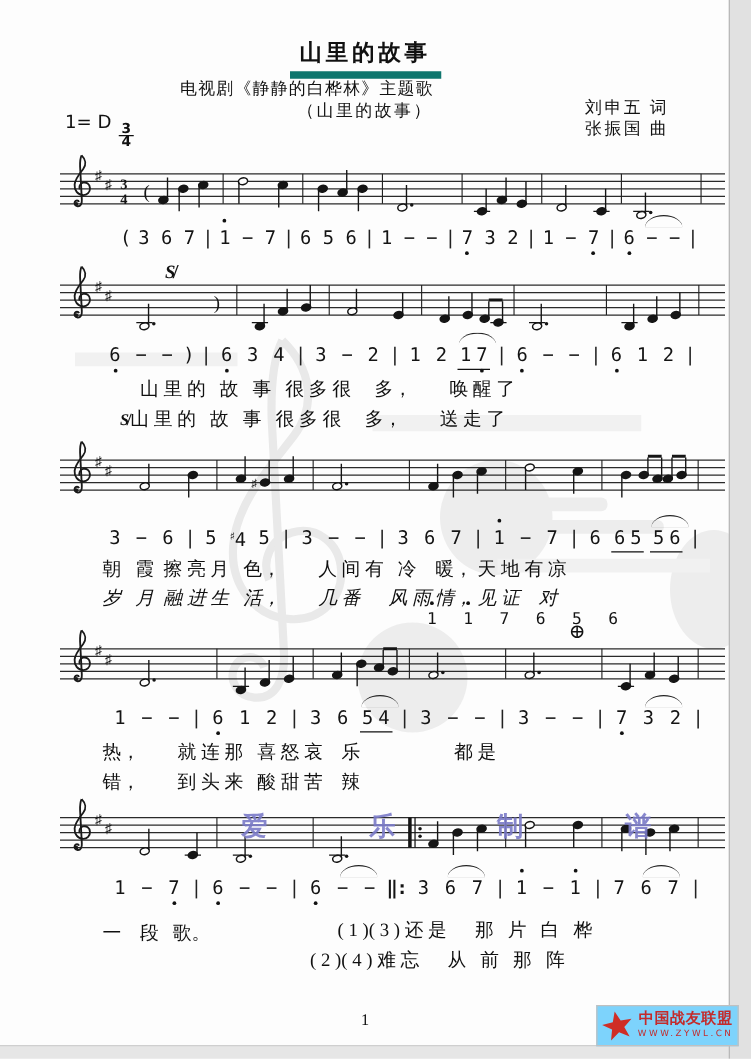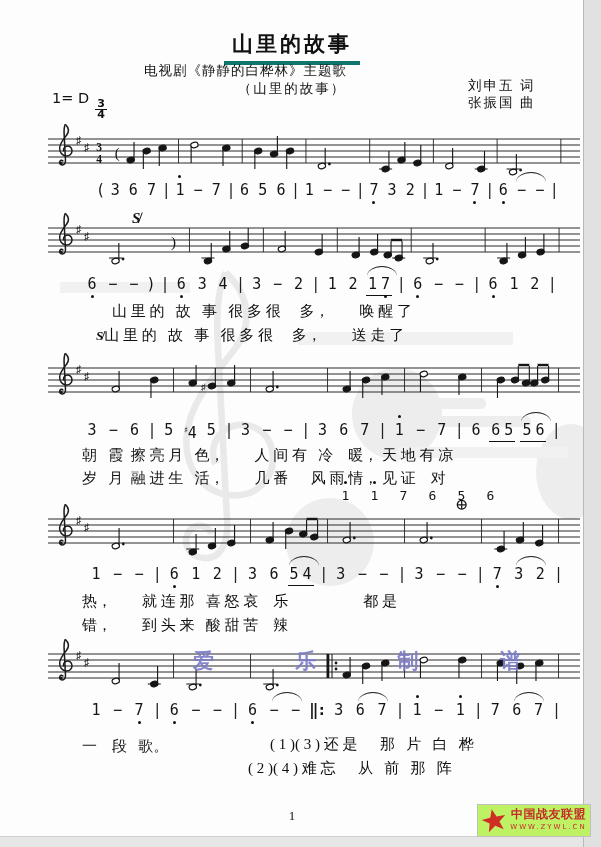--- a/index.html
+++ b/index.html
@@ -11,22 +11,22 @@
   
   #edge-right{position:absolute;left:583px;top:0;width:18px;height:847px;background:#e1e1e1;border-left:1px solid #b9b9b9;z-index:6}
   #edge-bottom{position:absolute;left:0;top:836px;width:601px;height:11px;background:#e6e6e6;border-top:1px solid #cfcfcf;z-index:5}
   
   .wm{position:absolute;z-index:0}
   .wm-blob{border-radius:50%;background:#ededed}
   .wm-bar{border-radius:5px;background:#ededed}
   .band{position:absolute;background:#f1f1f1;z-index:0}
   
   #title-row{position:absolute;top:30px;left:0;width:584px;text-align:center;z-index:2}
-  #title-row .t{display:inline-block;border-bottom:4px solid #0f766e;padding:0 8px 3px;
-    font-family:Liberation Serif, serif;font-weight:bold;font-size:21px;letter-spacing:3px}
+  #title-row .t{display:inline-block;border-bottom:6px solid #0f766e;padding:0 8px 3px;
+    font-family:Liberation Serif, serif;font-weight:bold;font-size:18px;letter-spacing:3px}
   #subtitle{position:absolute;top:62px;left:0;width:491px;text-align:center;font-size:13.5px;letter-spacing:1px;z-index:2}
   #voice{position:absolute;top:80px;left:0;width:584px;text-align:center;font-size:13.5px;letter-spacing:2px;z-index:2}
   #credits{position:absolute;top:77px;left:468px;width:110px;font-size:13.5px;line-height:17px;letter-spacing:2px;z-index:2}
   #keysig{position:absolute;top:90px;left:52px;font-family:"DejaVu Sans","Liberation Sans",sans-serif;font-size:14.5px;z-index:2}
   .frac{display:inline-flex;flex-direction:column;align-items:center;font-size:11px;line-height:10px;vertical-align:-4px;margin-left:6px;font-weight:bold}
   .frac .n{border-bottom:1.2px solid #111;padding:0 2px}
   
   .staff{position:absolute;left:44px;width:540px;height:66px;z-index:2}
   .jprow{position:absolute;height:24px;display:flex;justify-content:space-between;align-items:flex-start;
     font-family:"DejaVu Sans Mono","DejaVu Sans",monospace;font-size:15px;color:#141414;z-index:2}
@@ -49,21 +49,21 @@
   .lyric{position:absolute;font-size:15px;white-space:pre;z-index:2;color:#101010}
   .segno-inline{font-style:italic;font-weight:bold;font-size:13px;margin-right:1px}
   .mark{position:absolute;z-index:3;color:#111}
   .mark.segno{font-style:italic;font-weight:bold;font-size:15px}
   .mark.coda{font-size:16px}
   #maker{position:absolute;left:193px;top:647px;z-index:4;opacity:.9;
     font-family:"DejaVu Sans","Liberation Sans",sans-serif;font-weight:bold;font-size:21px;
     letter-spacing:37px;white-space:pre}
   
   #pageno{position:absolute;top:808px;left:0;width:584px;text-align:center;font-size:13px;z-index:2}
-  #logo{position:absolute;left:477px;top:804px;width:112px;height:31px;background:#bef264;
+  #logo{position:absolute;left:477px;top:804px;width:112px;height:31px;background:#7dd3fc;
     border:1px solid #c0c0c0;display:flex;align-items:center;z-index:7}
   #logo-text{display:flex;flex-direction:column;align-items:center;flex:1;line-height:13px}
   #logo-name{font-family:"DejaVu Sans","Liberation Sans",sans-serif;font-weight:bold;font-size:12px;letter-spacing:.5px}
   #logo-url{font-family:"DejaVu Sans","Liberation Sans",sans-serif;font-weight:normal;font-size:7px;letter-spacing:2px}
 </style>
 </head>
 <body>
 
 <svg class="wm" style="left:92px;top:256px" width="265" height="340" viewBox="0 0 26 52">
   <g fill="none" stroke="#e9e9e9" stroke-width="1">
@@ -369,21 +369,21 @@
     </div>
     <div class="jprow jp-small" style="left: 332px; top: 486px; width: 172px;">
       <span class="jp-note">1<span class="jp-dot hi"></span></span>
       <span class="jp-note">1<span class="jp-dot hi"></span></span>
       <span class="jp-note">7</span>
       <span class="jp-note">6</span>
       <span class="jp-note">5</span>
       <span class="jp-note">6</span>
     </div>
     <span class="lyric" style="left: 82px; top: 446px;">朝   霞  擦 亮 月   色，        人 间 有   冷    暖， 天 地 有 凉</span>
-    <span class="lyric" style="left: 82px; top: 469px;">岁   月  融 进 生   活，        几 番      风 雨 情， 见 证    对</span>
+    <span class="lyric" style="left: 82px; top: 469px; font-style: italic;">岁   月  融 进 生   活，        几 番      风 雨 情， 见 证    对</span>
     <svg class="staff" width="540" height="66" viewBox="0 0 540 66" style="top: 501px;">
       <line x1="4" y1="18" x2="536" y2="18" stroke="#2a2a2a" stroke-width="1"></line>
       <line x1="4" y1="24" x2="536" y2="24" stroke="#2a2a2a" stroke-width="1"></line>
       <line x1="4" y1="30" x2="536" y2="30" stroke="#2a2a2a" stroke-width="1"></line>
       <line x1="4" y1="36" x2="536" y2="36" stroke="#2a2a2a" stroke-width="1"></line>
       <line x1="4" y1="42" x2="536" y2="42" stroke="#2a2a2a" stroke-width="1"></line>
       <g fill="none" stroke="#1a1a1a" stroke-width="1.6" transform="translate(9,1) scale(0.93)">
         <path d="M13.2 2.5 C16.8 6 17.4 10.5 14.6 14.2 C11.2 18.6 7.6 22.6 7.2 27.6 C6.8 32.6 10 36.4 14.2 36.6 C18 36.8 20.6 34 20.4 30.6 C20.2 27.2 17.4 25.2 14.4 26 C11.8 26.7 10.6 29.4 11.6 31.8"></path>
         <path d="M13.2 2.5 C12.2 4.5 11.8 8 11.9 12 L13.4 40.5 C13.6 44 12.4 46.4 9.8 46.2 C7.6 46 6.6 44 7.4 42.4 C8.2 40.8 10.4 40.9 11 42.5"></path>
         <circle cx="8.6" cy="44.4" r="1.8" fill="#1a1a1a" stroke="none"></circle>

